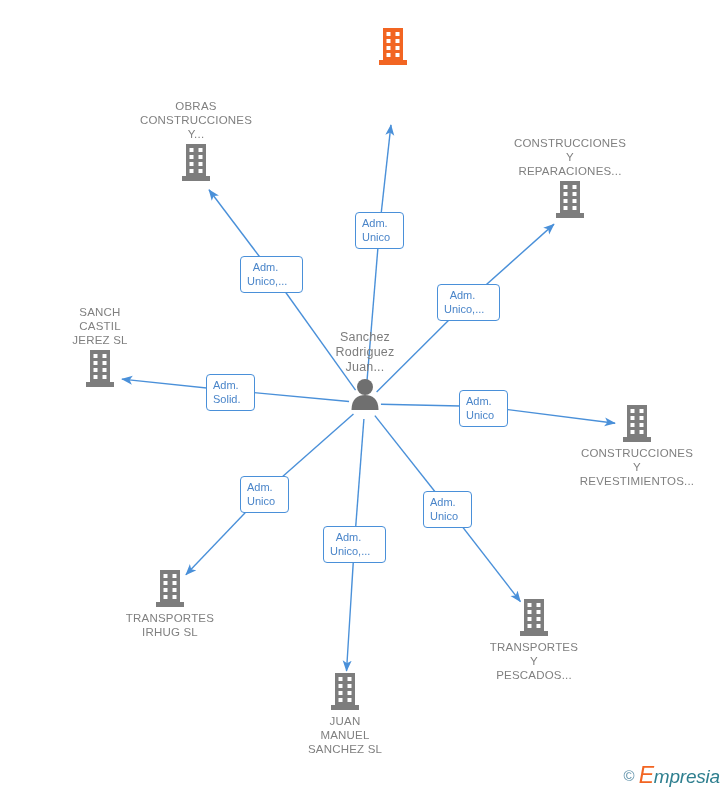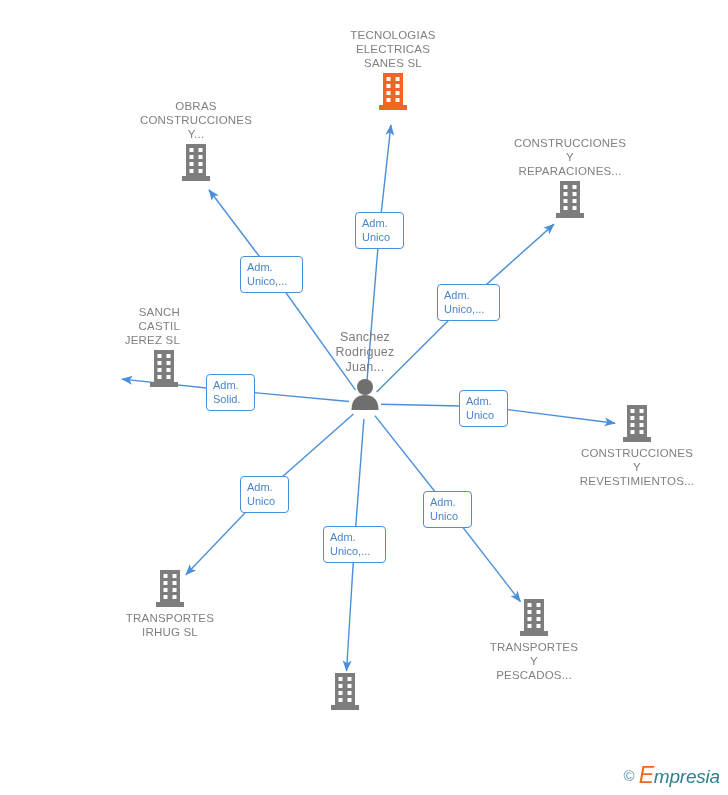--- a/index.html
+++ b/index.html
@@ -56,20 +56,21 @@
 
   .edge-label {
     position: absolute;
     box-sizing: border-box;
     border: 1.3px solid #4a90d9;
     border-radius: 4px;
     background: #ffffff;
     color: #4a85c9;
     font-size: 11px;
     line-height: 13.5px;
+    text-align: center;
     padding: 4px 18px 4px 6px;
     white-space: pre-line;
     z-index: 10;
   }
   .watermark {
     position: absolute;
     right: 8px;
     bottom: 6px;
     display: flex;
     align-items: center;
@@ -117,23 +118,20 @@
         <line x1="353.4518873311926" y1="414.07434394393323" x2="264.5" y2="492.5"></line>
         <line x1="264.5" y1="492.5" x2="185.87865491961014" y2="574.7727770770919" marker-end="url(#arrow)"></line>
         <line x1="374.8593590659983" y1="415.6013109955955" x2="447.5" y2="507.5"></line>
         <line x1="447.5" y1="507.5" x2="520.4433812842523" y2="601.6731973810562" marker-end="url(#arrow)"></line>
         <line x1="363.89916653415395" y1="418.9620852547677" x2="354.5" y2="542.5"></line>
         <line x1="354.5" y1="542.5" x2="346.5136460155383" y2="671.0521327746944" marker-end="url(#arrow)"></line>
       </g>
   </svg>
 
   <div class="node label-top" style="left:393px; top:28px;">
-    <div class="node-label">TECNOLOGIAS
-ELECTRICAS
-SANES  SL</div>
     <span class="node-icon">
       <svg width="32" height="38" viewBox="0 0 32 38">
         <rect x="6" y="0" width="20" height="32" fill="#f26522"></rect>
         <rect x="2" y="32" width="28" height="5" fill="#f26522"></rect>
         <g fill="#ffffff">
           <rect x="9.5" y="4" width="4" height="4"></rect>
             <rect x="18.5" y="4" width="4" height="4"></rect>
           <rect x="9.5" y="11" width="4" height="4"></rect>
             <rect x="18.5" y="11" width="4" height="4"></rect>
           <rect x="9.5" y="18" width="4" height="4"></rect>
@@ -182,21 +180,21 @@
             <rect x="18.5" y="11" width="4" height="4"></rect>
           <rect x="9.5" y="18" width="4" height="4"></rect>
             <rect x="18.5" y="18" width="4" height="4"></rect>
           <rect x="9.5" y="25" width="4" height="4"></rect>
             <rect x="18.5" y="25" width="4" height="4"></rect>
         </g>
       </svg>
     </span>
   </div>
 
-  <div class="node label-top" style="left:100px; top:305px;text-align:right;">
+  <div class="node label-top" style="left:100px; top:305px;">
     <div class="node-label">SANCH
 CASTIL
 JEREZ SL</div>
     <span class="node-icon">
       <svg width="32" height="38" viewBox="0 0 32 38">
         <rect x="6" y="0" width="20" height="32" fill="#7d7d7d"></rect>
         <rect x="2" y="32" width="28" height="5" fill="#7d7d7d"></rect>
         <g fill="#ffffff">
           <rect x="9.5" y="4" width="4" height="4"></rect>
             <rect x="18.5" y="4" width="4" height="4"></rect>
@@ -286,20 +284,23 @@
             <rect x="18.5" y="4" width="4" height="4"></rect>
           <rect x="9.5" y="11" width="4" height="4"></rect>
             <rect x="18.5" y="11" width="4" height="4"></rect>
           <rect x="9.5" y="18" width="4" height="4"></rect>
             <rect x="18.5" y="18" width="4" height="4"></rect>
           <rect x="9.5" y="25" width="4" height="4"></rect>
             <rect x="18.5" y="25" width="4" height="4"></rect>
         </g>
       </svg>
     </span>
+    <div class="node-label">JUAN
+MANUEL
+SANCHEZ  SL</div>
   </div>
 
   <div class="node label-top" style="left:365px; top:330px;">
     <div class="node-label person">Sanchez
 Rodriguez
 Juan...</div>
     <span class="node-icon">
       <svg width="34" height="32" viewBox="0 0 34 32">
         <circle cx="17" cy="9" r="8" fill="#6f6f6f"></circle>
         <path d="M3.5 32 C3.5 20.5 10 17 17 17 C24 17 30.5 20.5 30.5 32 Z" fill="#6f6f6f"></path>

